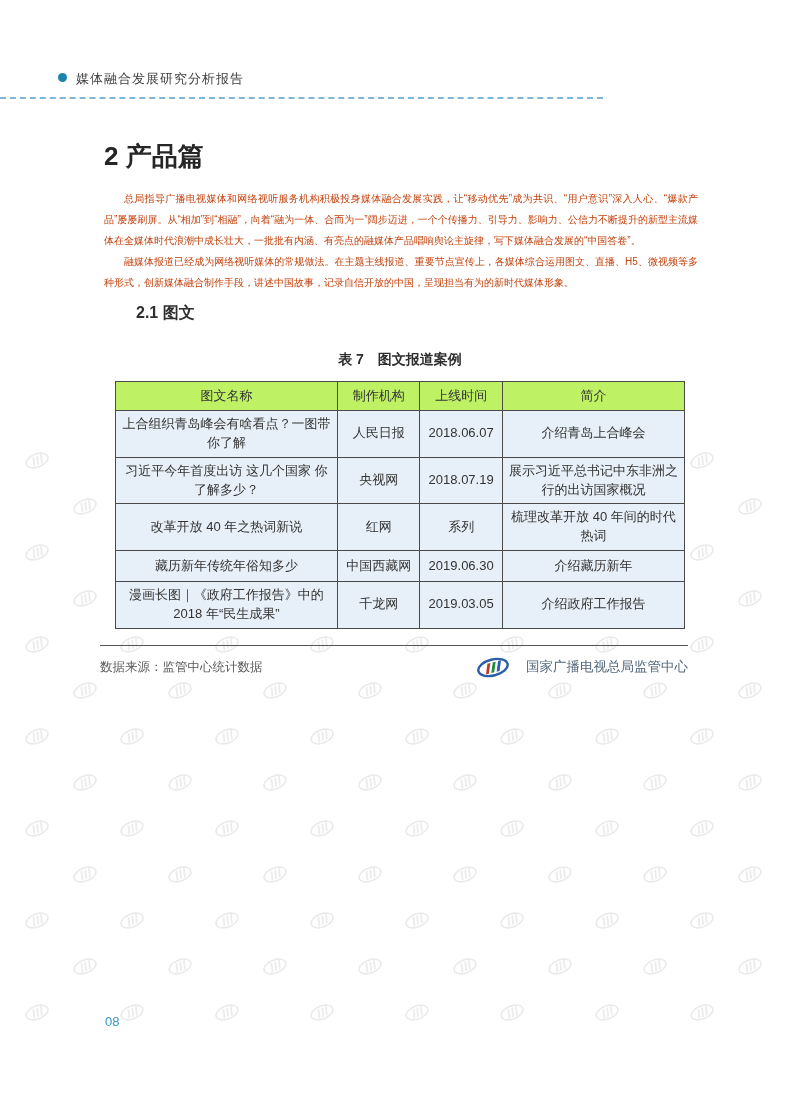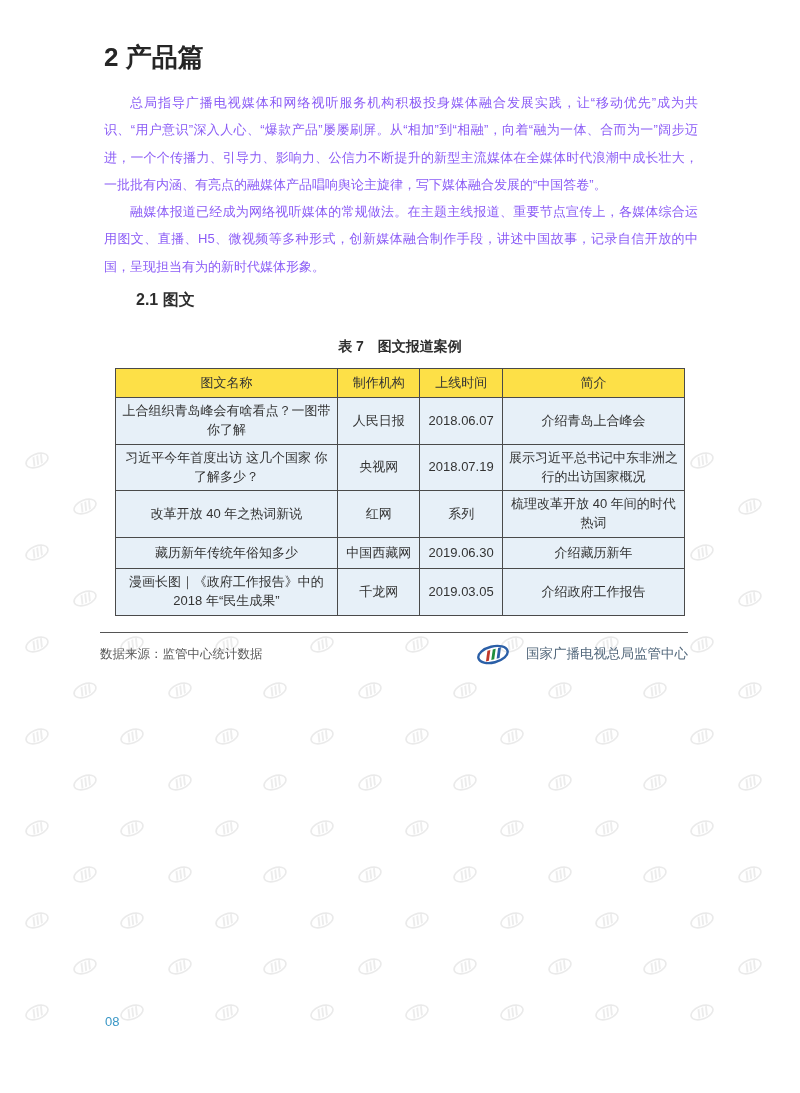--- a/index.html
+++ b/index.html
@@ -42,24 +42,24 @@
 
   .chapter-title {
     margin: 40px 104px 0 104px;
     font-size: 26px;
     font-weight: bold;
     color: #262626;
   }
 
   .body-text {
     margin: 14px 102px 0 104px;
-    font-size: 13px;
+    font-size: 10px;
     line-height: 2.1;
     text-align: justify;
-    color: #8b5cf6;
+    color: #c2410c;
   }
   .body-text p { margin: 0; text-indent: 2em; }
 
   .section-heading {
     margin: 4px 104px 0 104px;
     font-size: 16px;
     font-weight: bold;
     color: #2e2e2e;
     text-indent: 2em;
     line-height: 2.0;
@@ -87,21 +87,21 @@
   .case-table col.c-time  { width: 14.5%; }
   .case-table col.c-intro { width: 32%; }
   .case-table th, .case-table td {
     border: 1px solid #4a4a4a;
     text-align: center;
     vertical-align: middle;
     padding: 4px 6px;
     line-height: 1.45;
     font-weight: normal;
   }
-  .case-table thead th { background: #fde047; height: 20px; }
+  .case-table thead th { background: #bef264; height: 20px; }
   .case-table tbody td { background: #e7f0f8; height: 22px; }
 
   .footer-rule {
     margin: 16px 0 0 100px;
     width: 588px;
     border-top: 1px solid #555555;
   }
   .footer-row {
     margin: 11px 100px 0 100px;
     width: 588px;
@@ -749,20 +749,23 @@
       <span class="wm-icon" style="left: 689px; top: 1004px;"><svg width="26" height="17" viewBox="0 0 26 17" style="transform:rotate(-22deg)">
           <ellipse cx="13" cy="8.5" rx="11.5" ry="6.5" fill="none" stroke="#d9d9d9" stroke-width="1.6"></ellipse>
           <path d="M10 4 L12 4 L9.5 13 L7.5 13 Z" fill="#dedede"></path>
           <path d="M14 4 L16 4 L13.5 13 L11.5 13 Z" fill="#dedede"></path>
           <path d="M18 4 L20 4 L17.5 13 L15.5 13 Z" fill="#dedede"></path>
         </svg></span>
     </div>
 
   <div class="content">
 
+    <div class="header">
+      <span class="bullet"></span><span>媒体融合发展研究分析报告</span>
+    </div>
 
     <div class="chapter-title">2 产品篇</div>
 
     <div class="body-text">
       <p>总局指导广播电视媒体和网络视听服务机构积极投身媒体融合发展实践，让“移动优先”成为共识、“用户意识”深入人心、“爆款产品”屡屡刷屏。从“相加”到“相融”，向着“融为一体、合而为一”阔步迈进，一个个传播力、引导力、影响力、公信力不断提升的新型主流媒体在全媒体时代浪潮中成长壮大，一批批有内涵、有亮点的融媒体产品唱响舆论主旋律，写下媒体融合发展的“中国答卷”。</p>
       <p>融媒体报道已经成为网络视听媒体的常规做法。在主题主线报道、重要节点宣传上，各媒体综合运用图文、直播、H5、微视频等多种形式，创新媒体融合制作手段，讲述中国故事，记录自信开放的中国，呈现担当有为的新时代媒体形象。</p>
     </div>
 
     <div class="section-heading">2.1 图文</div>
 

